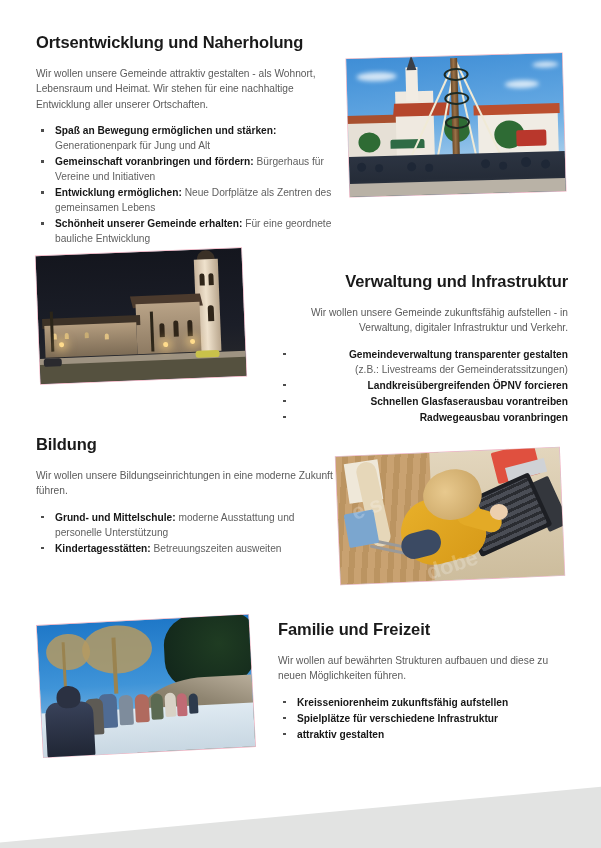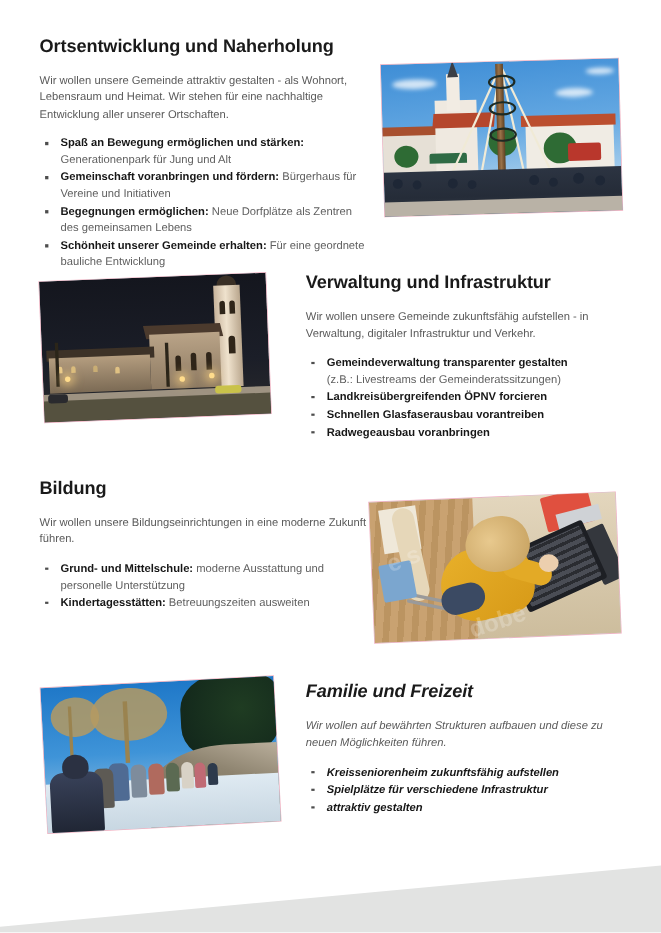--- a/index.html
+++ b/index.html
@@ -127,21 +127,21 @@
 
 <div class="page">
 
   <div class="section">
     <div class="txtcol" style="left:36px;top:33px;width:300px;">
       <h2 class="sec-title">Ortsentwicklung und Naherholung</h2>
       <p class="sec-intro">Wir wollen unsere Gemeinde attraktiv gestalten - als Wohnort, Lebensraum und Heimat. Wir stehen für eine nachhaltige Entwicklung aller unserer Ortschaften.</p>
       <ul class="bullets">
         <li><b>Spaß an Bewegung ermöglichen und stärken:</b> <span class="rest">Generationenpark für Jung und Alt</span></li>
         <li><b>Gemeinschaft voranbringen und fördern:</b> <span class="rest">Bürgerhaus für Vereine und Initiativen</span></li>
-        <li><b>Begegnungen ermöglichen:</b> <span class="rest">Neue Dorfplätze als Zentren des gemeinsamen Lebens</span></li>
+        <li><b>Entwicklung ermöglichen:</b> <span class="rest">Neue Dorfplätze als Zentren des gemeinsamen Lebens</span></li>
         <li><b>Schönheit unserer Gemeinde erhalten:</b> <span class="rest">Für eine geordnete bauliche Entwicklung</span></li>
       </ul>
     </div>
 
     <div class="photo p1">
       <div class="inner">
         <div class="sky"></div>
         <div class="cloud" style="left:10px;top:14px;width:40px;height:9px;"></div>
         <div class="cloud" style="right:24px;top:26px;width:34px;height:8px;"></div>
         <div class="cloud" style="right:4px;top:8px;width:26px;height:6px;"></div>
@@ -205,21 +205,21 @@
         <div class="wall"></div>
         <div class="grass"></div>
         <div class="lamp" style="left:20px;bottom:36px;"></div>
         <div class="lamp" style="left:124px;bottom:32px;"></div>
         <div class="lamp" style="right:50px;bottom:34px;"></div>
         <div class="car"></div>
         <div class="car2"></div>
       </div>
     </div>
 
-    <div class="txtcol" style="left:278px;top:248px;width:290px;">
+    <div class="txtcol" style="left:278px;top:272px;width:290px;text-align:right;">
       <h2 class="sec-title">Verwaltung und Infrastruktur</h2>
       <p class="sec-intro">Wir wollen unsere Gemeinde zukunftsfähig aufstellen - in Verwaltung, digitaler Infrastruktur und Verkehr.</p>
       <ul class="bullets">
         <li><b>Gemeindeverwaltung transparenter gestalten</b><br><span class="rest">(z.B.: Livestreams der Gemeinderatssitzungen)</span></li>
         <li><b>Landkreisübergreifenden ÖPNV forcieren</b><span class="rest"></span></li>
         <li><b>Schnellen Glasfaserausbau vorantreiben</b><span class="rest"></span></li>
         <li><b>Radwegeausbau voranbringen</b><span class="rest"></span></li>
       </ul>
     </div>
   </div>
@@ -278,21 +278,21 @@
         <div class="person" style="left:110px;bottom:32px;width:12px;height:26px;background:#5b6a52;"></div>
         <div class="person" style="left:124px;bottom:34px;width:11px;height:24px;background:#d8d2c6;"></div>
         <div class="person" style="left:136px;bottom:34px;width:10px;height:23px;background:#c06a74;"></div>
         <div class="person" style="left:148px;bottom:36px;width:9px;height:20px;background:#2d3a4c;"></div>
         <div class="person" style="left:44px;bottom:20px;width:18px;height:36px;background:#5d5a54;"></div>
         <div class="bigbody"></div>
         <div class="bighead"></div>
       </div>
     </div>
 
-    <div class="txtcol" style="left:278px;top:620px;width:290px;font-style:italic;">
+    <div class="txtcol" style="left:278px;top:620px;width:290px;">
       <h2 class="sec-title">Familie und Freizeit</h2>
       <p class="sec-intro">Wir wollen auf bewährten Strukturen aufbauen und diese zu neuen Möglichkeiten führen.</p>
       <ul class="bullets">
         <li><b>Kreisseniorenheim zukunftsfähig aufstellen</b><span class="rest"></span></li>
         <li><b>Spielplätze für verschiedene Infrastruktur</b><span class="rest"></span></li>
         <li><b>attraktiv gestalten</b><span class="rest"></span></li>
       </ul>
     </div>
   </div>
 

